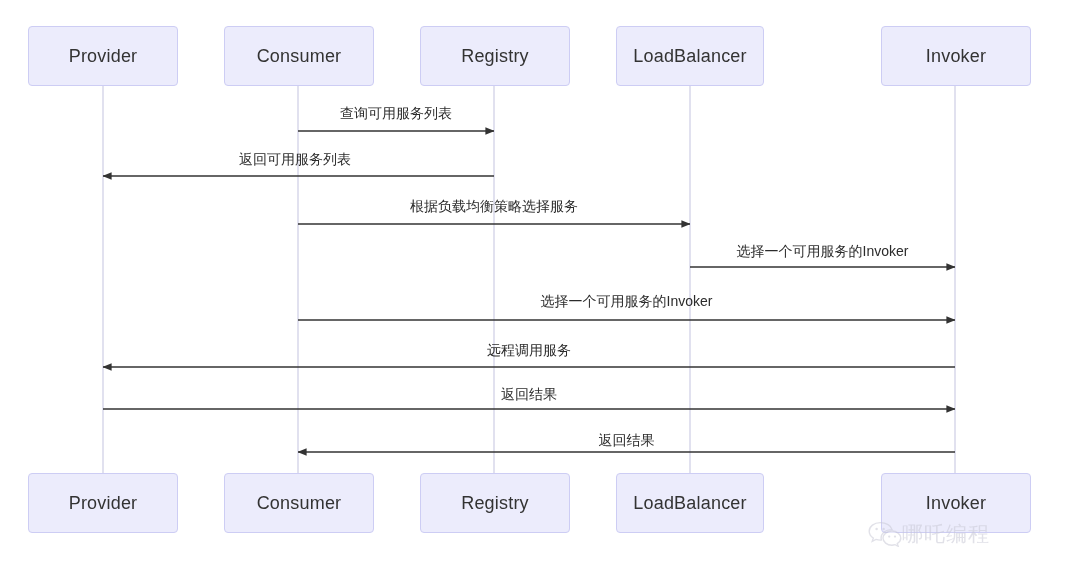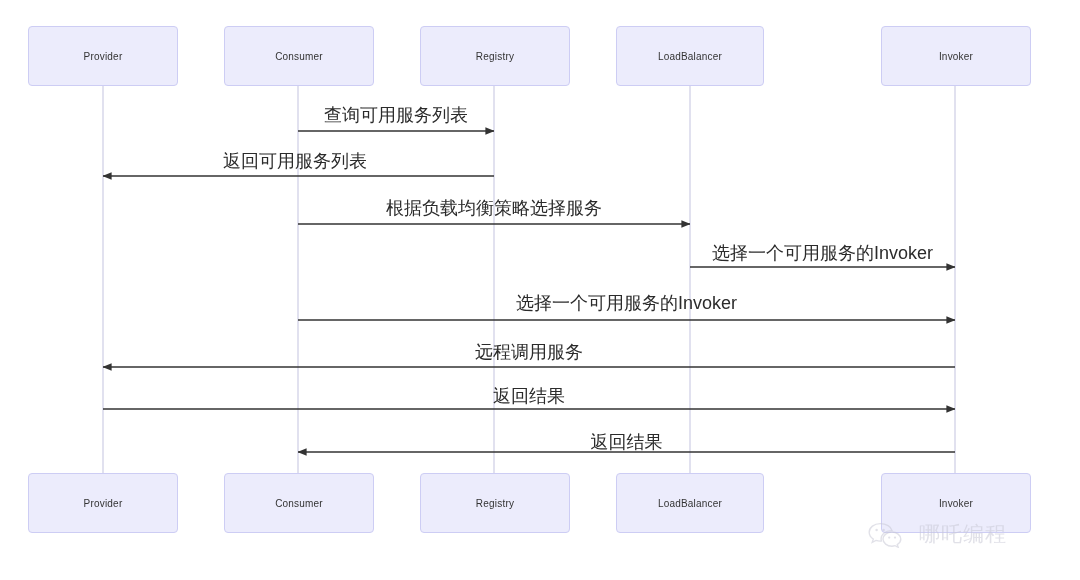--- a/index.html
+++ b/index.html
@@ -13,35 +13,35 @@
   #svg-layer{position:absolute;left:0;top:0;width:1080px;height:580px;}
 
   .actor-box{
     position:absolute;
     box-sizing:border-box;
     background:#ECECFC;
     border:1px solid #CDCDF4;
     border-radius:4px;
     display:flex;align-items:center;justify-content:center;
     color:#333333;
-    font-size:10px;
+    font-size:18px;
     letter-spacing:.2px;
   }
   .msg-label{
     position:absolute;
     transform:translateX(-50%);
     color:#2b2b2b;
-    font-size:18px;
+    font-size:14px;
     white-space:nowrap;
     line-height:1;
   }
   #watermark{
     position:absolute;
     left:868px;top:520px;
-    display:flex;align-items:flex-end;gap:17px;
+    display:flex;align-items:center;gap:0;
     opacity:.55;
     pointer-events:none;
   }
   #watermark .wm-text{
     font-size:21px;
     color:#c9c9d6;
     letter-spacing:1px;
     font-family:"DejaVu Sans","Liberation Sans",sans-serif;
   }
 </style>

